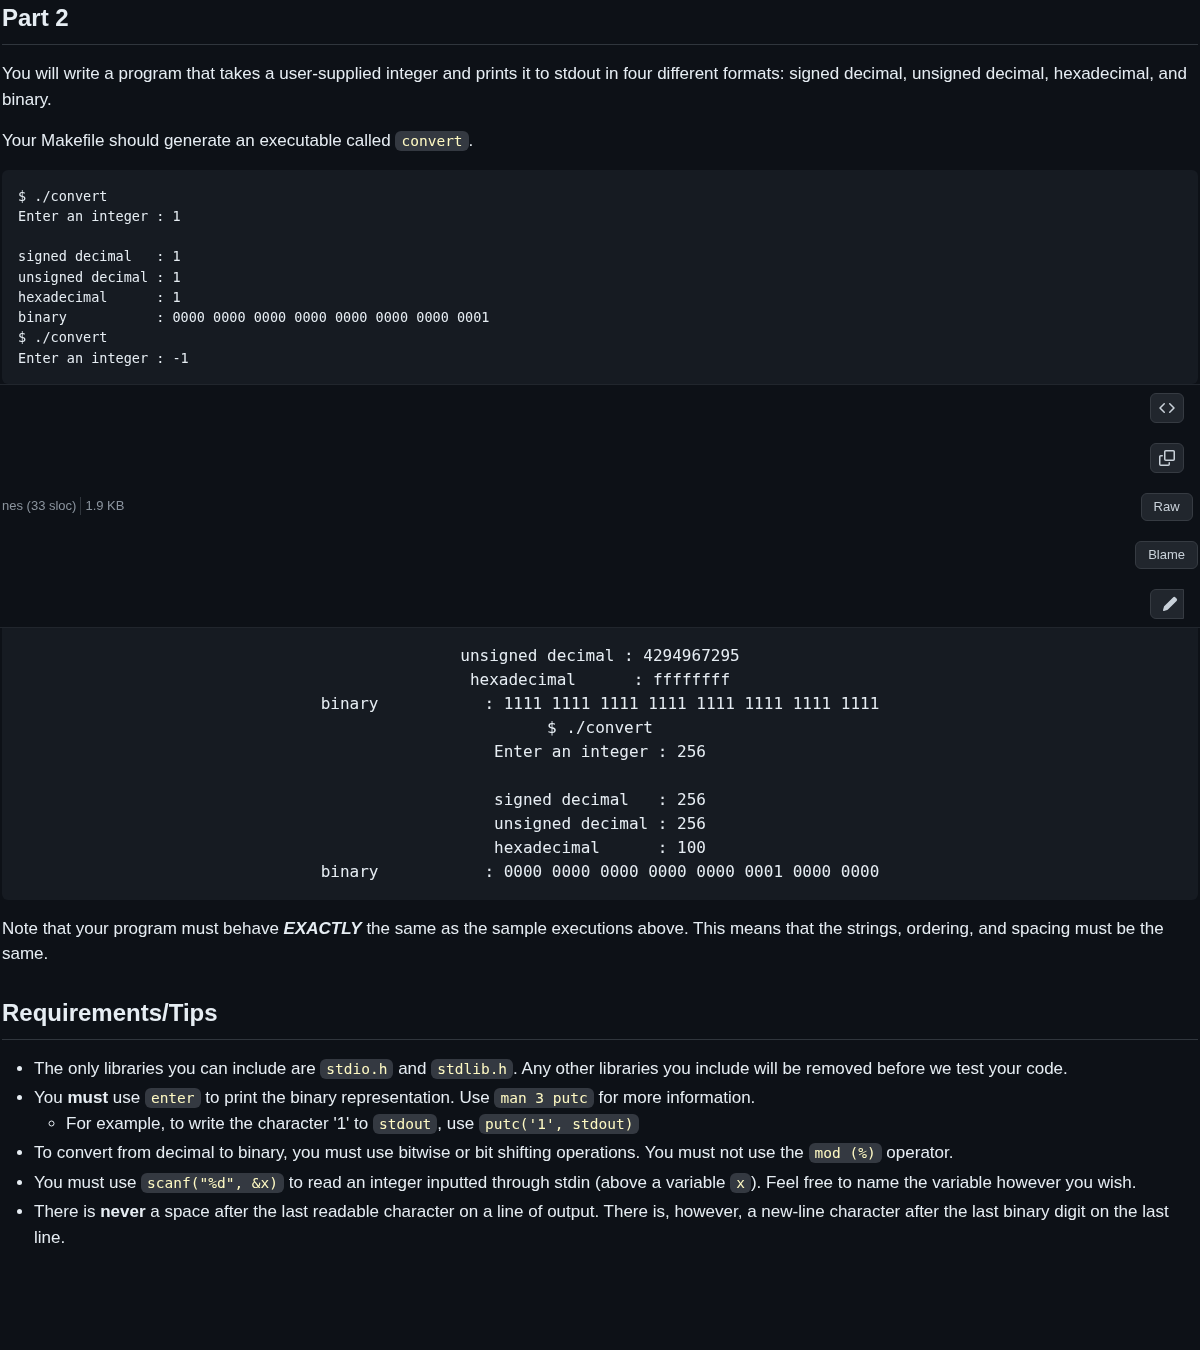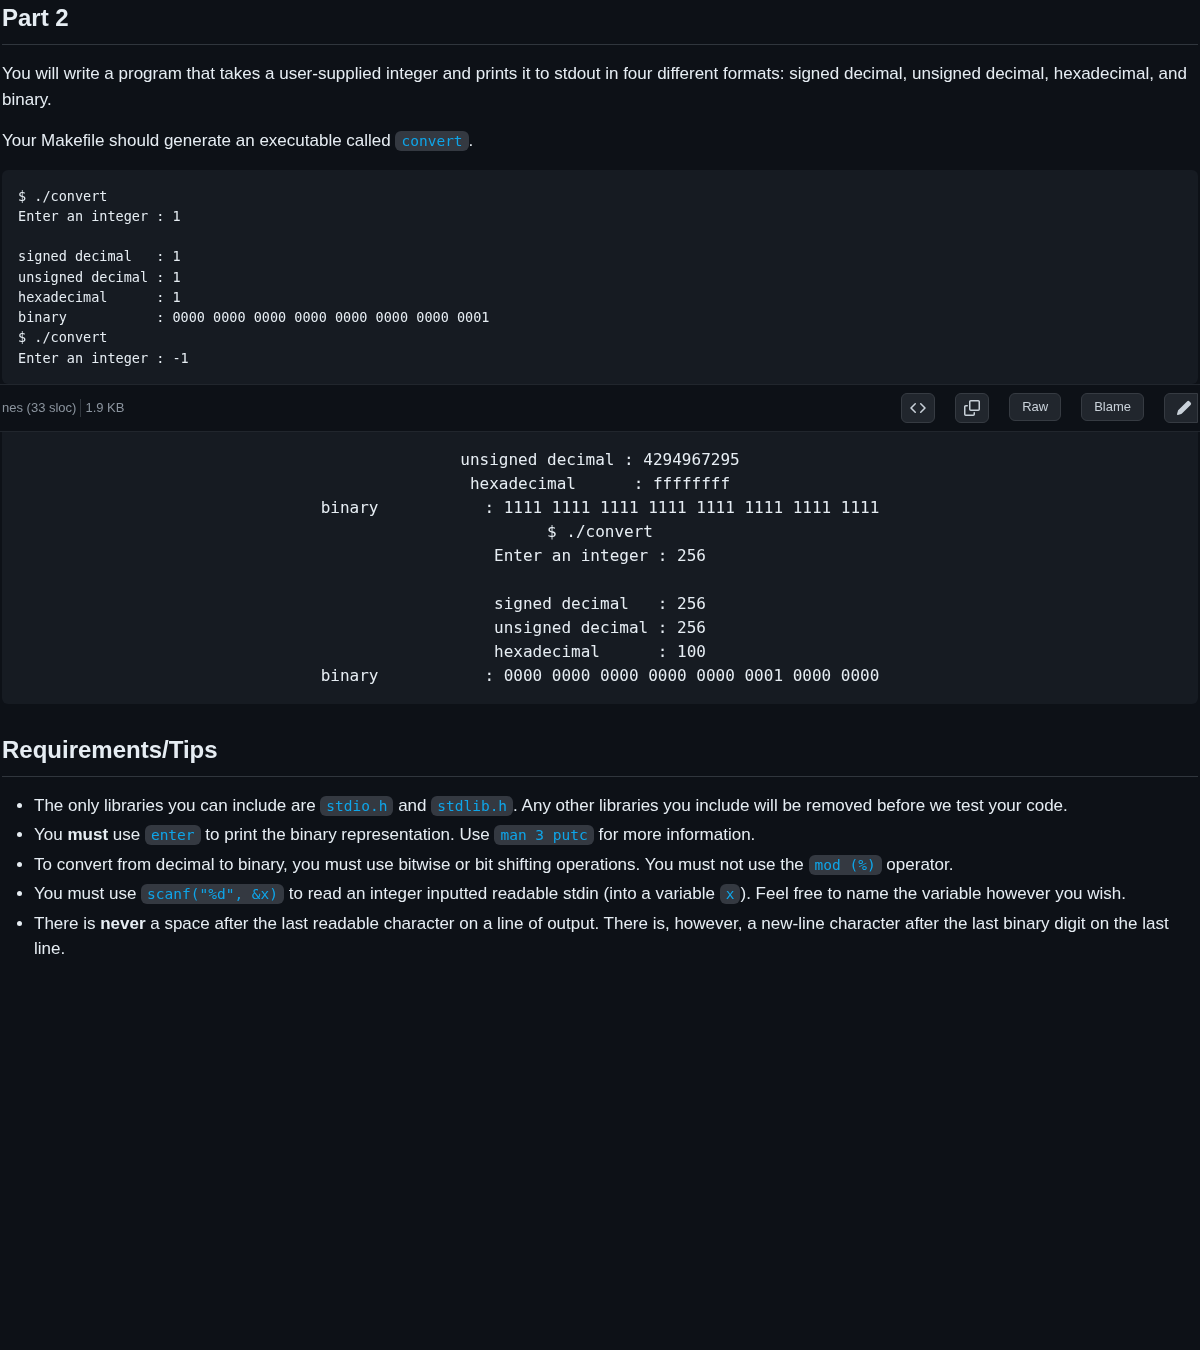--- a/index.html
+++ b/index.html
@@ -19,21 +19,21 @@
       margin-bottom: 16px;
       color: #e6edf3;
     }
     p {
       margin-bottom: 16px;
       font-size: 17px;
       color: #e6edf3;
     }
     .inline-code {
       background: #343941;
-      color: #0ea5e9;
+      color: #fef9c3;
       padding: 2px 6px;
       border-radius: 6px;
       font-family: ui-monospace, SFMono-Regular, Menlo, Monaco, Consolas, monospace;
       font-size: 14.5px;
     }
     .code-block {
       background: #161b22;
       border-radius: 6px;
       padding: 16px;
       margin-bottom: 0;
@@ -64,22 +64,23 @@
       gap: 0;
     }
     .toolbar-divider {
       width: 1px;
       height: 18px;
       background: #30363d;
       margin: 0 4px;
     }
     .toolbar-right {
       display: flex;
-      align-items: flex-start;
+      align-items: center;
       gap: 20px;
+      flex-direction: column;
     }
     .btn {
       background: #21262d;
       border: 1px solid #363b42;
       border-radius: 6px;
       padding: 5px 12px;
       color: #c9d1d9;
       font-size: 13px;
       font-weight: 500;
       cursor: pointer;
@@ -186,34 +187,42 @@
 binary           : 1111 1111 1111 1111 1111 1111 1111 1111
 $ ./convert
 Enter an integer : 256
 
 signed decimal   : 256
 unsigned decimal : 256
 hexadecimal      : 100
 binary           : 0000 0000 0000 0000 0000 0001 0000 0000</pre>
 </div>
 
+<p>
+  <span>Note that your program must behave </span><strong><em>EXACTLY</em></strong><span> the same as the sample executions above. This means that the strings, ordering, and spacing must be the same.</span>
+</p>
 
 <h2 class="section-gap">Requirements/Tips</h2>
 
 <ul>
   <li>
     <span>The only libraries you can include are </span><span class="inline-code">stdio.h</span><span> and </span><span class="inline-code">stdlib.h</span><span>. Any other libraries you include will be removed before we test your code.</span>
   </li>
   <li>
     <span>You </span><strong>must</strong><span> use </span><span class="inline-code">enter</span><span> to print the binary representation. Use </span><span class="inline-code">man 3 putc</span><span> for more information.</span>
+    <ul>
+      <li>
+        <span>For example, to write the character '1' to </span><span class="inline-code">stdout</span><span>, use </span><span class="inline-code">putc('1', stdout)</span>
+      </li>
+    </ul>
   </li>
   <li>
     <span>To convert from decimal to binary, you must use bitwise or bit shifting operations. You must not use the </span><span class="inline-code">mod (%)</span><span> operator.</span>
   </li>
   <li>
-    <span>You must use </span><span class="inline-code">scanf("%d", &amp;x)</span><span> to read an integer inputted readable stdin (into a variable </span><span class="inline-code">x</span><span>). Feel free to name the variable however you wish.</span>
+    <span>You must use </span><span class="inline-code">scanf("%d", &amp;x)</span><span> to read an integer inputted through stdin (above a variable </span><span class="inline-code">x</span><span>). Feel free to name the variable however you wish.</span>
   </li>
   <li>
     <span>There is </span><strong>never</strong><span> a space after the last readable character on a line of output. There is, however, a new-line character after the last binary digit on the last line.</span>
   </li>
 </ul>
 
 </div>
 
 </body></html>

